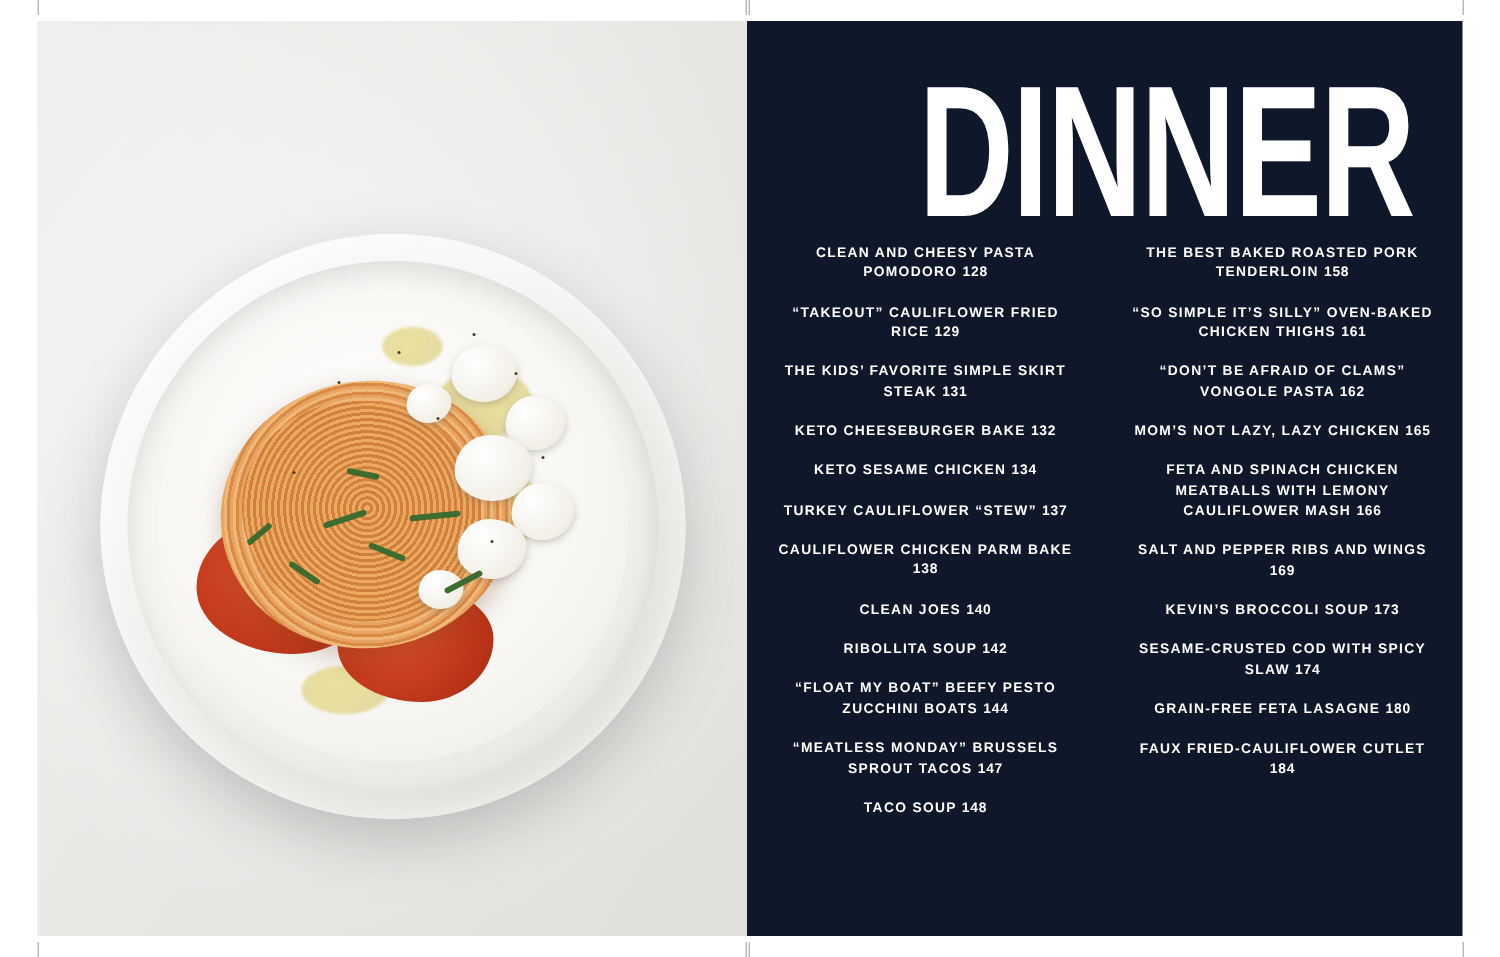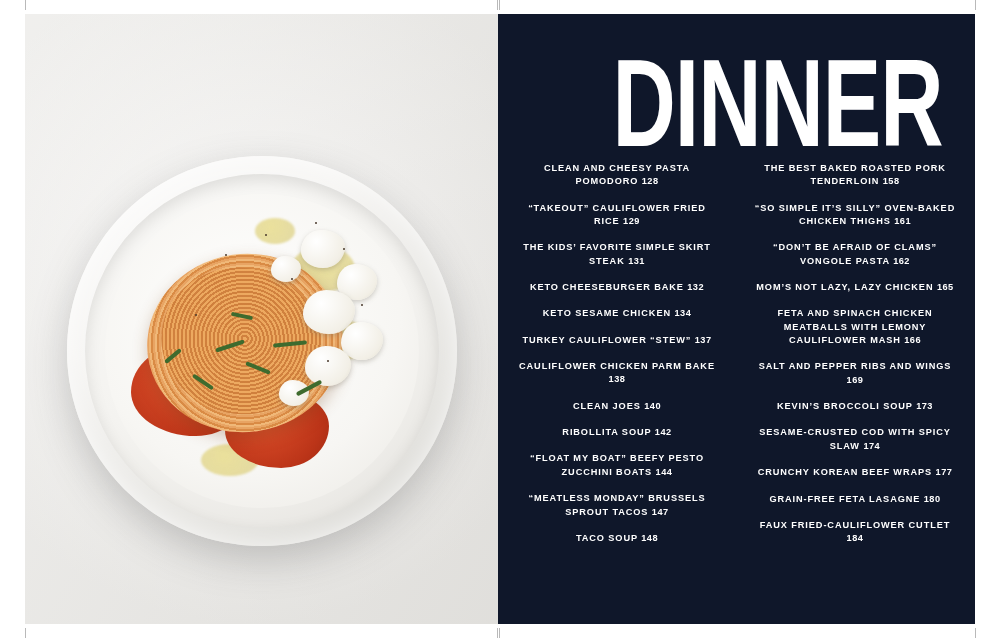--- a/index.html
+++ b/index.html
@@ -285,20 +285,19 @@
 
       <div class="col">
         <div class="entry"><span>THE BEST BAKED ROASTED PORK TENDERLOIN</span> <span class="pg">158</span></div>
         <div class="entry"><span>“SO SIMPLE IT’S SILLY” OVEN-BAKED CHICKEN THIGHS</span> <span class="pg">161</span></div>
         <div class="entry"><span>“DON’T BE AFRAID OF CLAMS” VONGOLE PASTA</span> <span class="pg">162</span></div>
         <div class="entry"><span>MOM’S NOT LAZY, LAZY CHICKEN</span> <span class="pg">165</span></div>
         <div class="entry"><span>FETA AND SPINACH CHICKEN MEATBALLS WITH LEMONY CAULIFLOWER MASH</span> <span class="pg">166</span></div>
         <div class="entry"><span>SALT AND PEPPER RIBS AND WINGS</span> <span class="pg">169</span></div>
         <div class="entry"><span>KEVIN’S BROCCOLI SOUP</span> <span class="pg">173</span></div>
         <div class="entry"><span>SESAME-CRUSTED COD WITH SPICY SLAW</span> <span class="pg">174</span></div>
-        <div class="entry"><span>CRUNCHY KOREAN BEEF WRAPS</span> <span class="pg">177</span></div>
         <div class="entry"><span>GRAIN-FREE FETA LASAGNE</span> <span class="pg">180</span></div>
         <div class="entry"><span>FAUX FRIED-CAULIFLOWER CUTLET</span> <span class="pg">184</span></div>
       </div>
     </div>
   </div>
 
 </div>
 
 </body></html>

